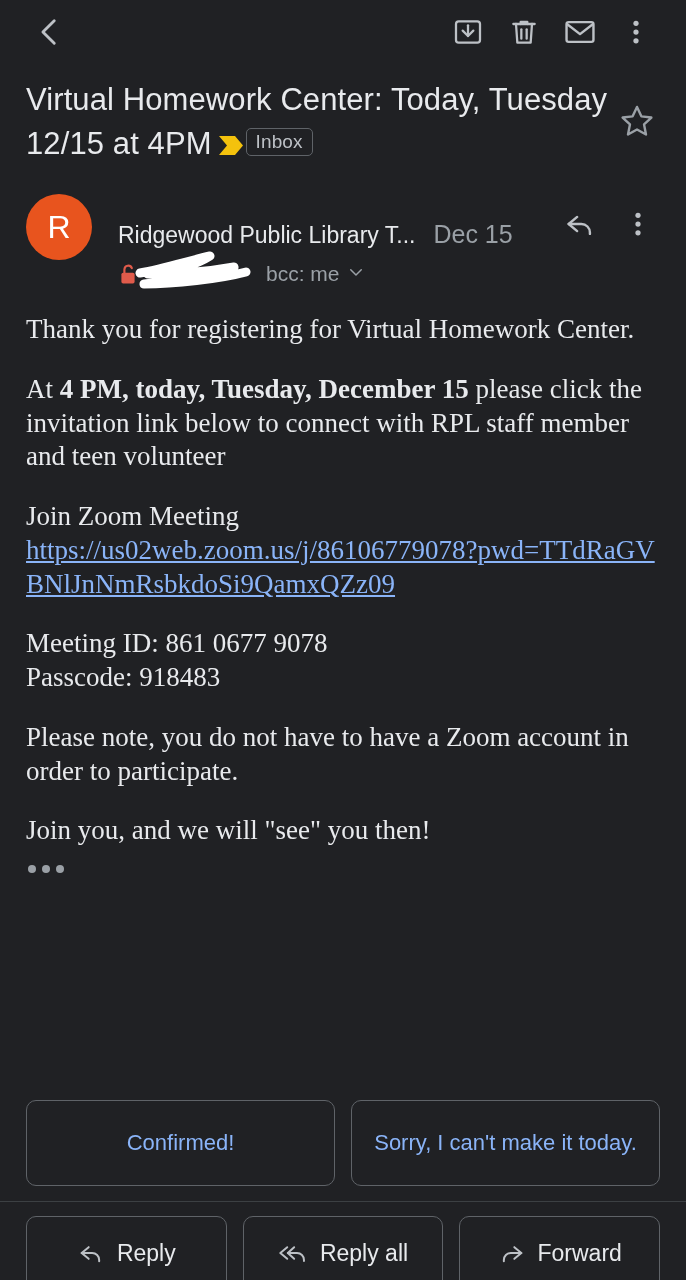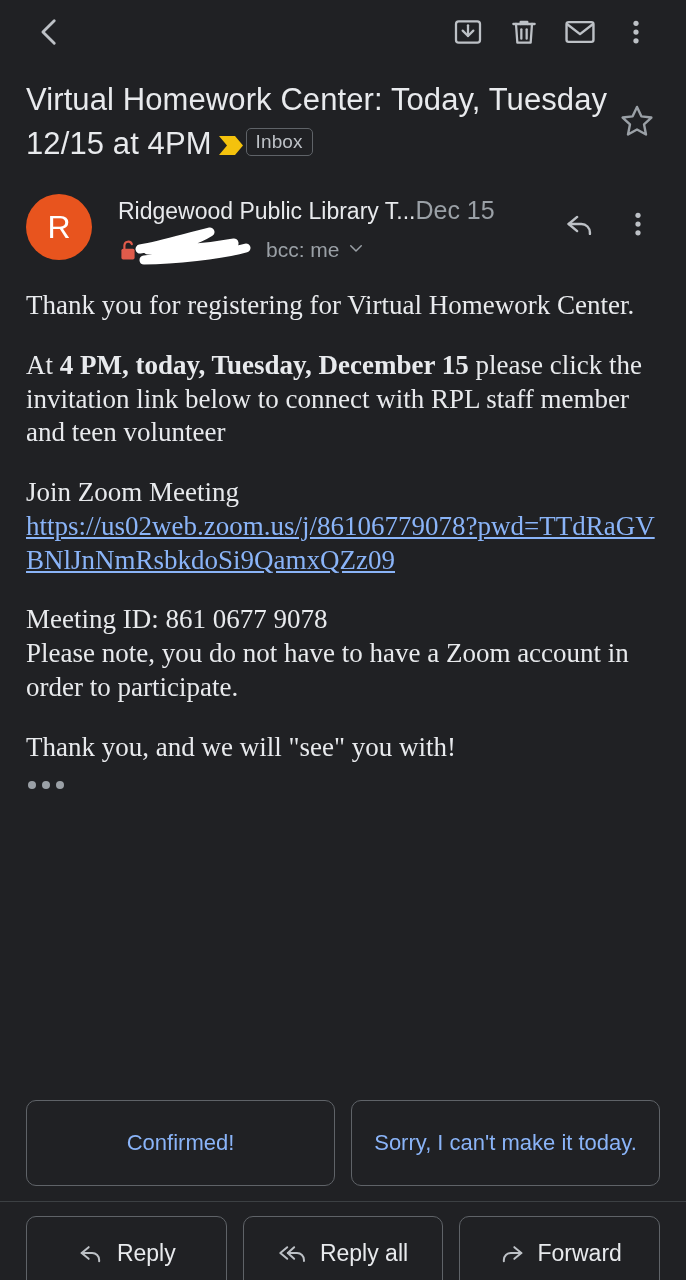--- a/index.html
+++ b/index.html
@@ -99,20 +99,22 @@
     font-weight: 400;
   }
   .sender-mid {
     flex: 1 1 auto;
     padding: 2px 0 0 26px;
     min-width: 0;
   }
   .sender-line1 {
     display: flex;
     align-items: baseline;
+    gap: 18px;
+    margin-top: 24px;
   }
   .sender-name {
     font-size: 23px;
     color: #e8eaed;
     white-space: nowrap;
     overflow: hidden;
     text-overflow: ellipsis;
     max-width: 330px;
   }
   .sender-date {
@@ -341,22 +343,23 @@
     </div>
   </div>
 </div>
 
 <div class="body">
   <p>Thank you for registering for Virtual Homework Center.</p>
   <p><span>At </span><b>4 PM, today, Tuesday, December 15</b><span> please click the invitation link below to connect with RPL staff member and teen volunteer</span></p>
   <p class="tight">Join Zoom Meeting</p>
   <p><a class="link" href="#">https://us02web.zoom.us/j/86106779078?pwd=TTdRaGVBNlJnNmRsbkdoSi9QamxQZz09</a></p>
   <p class="tight">Meeting ID: 861 0677 9078</p>
+  <p>Passcode: 918483</p>
   <p>Please note, you do not have to have a Zoom account in order to participate.</p>
-  <p class="tight">Thank you, and we will "see" you with!</p>
+  <p class="tight">Join you, and we will "see" you then!</p>
   <span class="ellipsis-btn">
     <i></i>
     <i></i>
     <i></i>
   </span>
 </div>
 
 <div class="smart-replies">
   <div class="chip">Confirmed!</div>
   <div class="chip">Sorry, I can't make it today.</div>

